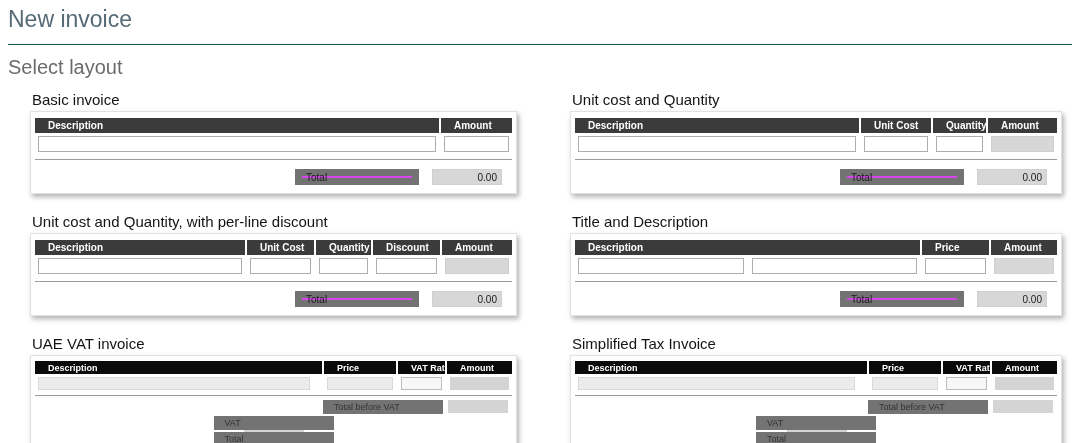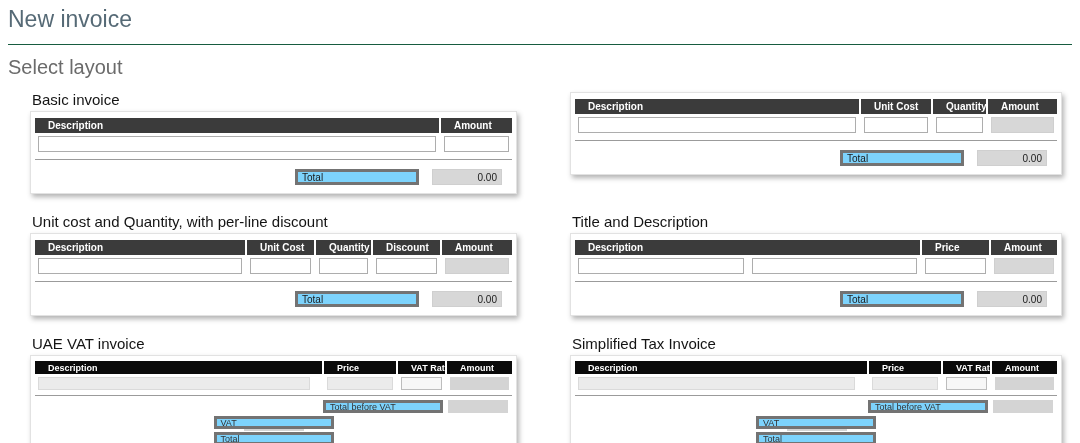--- a/index.html
+++ b/index.html
@@ -38,21 +38,21 @@
   .line-row { display: flex; gap: 2px; margin-top: 2px; height: 18px; }
   .cell { padding: 0 3px; display: flex; align-items: center; }
   .inp { width: 100%; height: 16px; background: #fff; border: 1px solid #adadad; }
   .inp.ro { background: #d7d7d7; border-color: #cfcfcf; }
 
   .card-div { border: none; border-top: 1px solid #9b9b9b; margin: 6px 0 0 0; }
 
   .total-row { display: flex; align-items: center; margin-top: 9px; height: 16px; }
   .spacer { flex: 1; }
   .total-field {
-    width: 124px; height: 16px; background: #7dd3fc; border: 3px solid #737373;
+    width: 124px; height: 16px; background: #d946ef; border: 7px solid #737373;
     font-size: 10px; color: #1a1a1a; display: flex; align-items: center; padding-left: 4px;
   }
   .total-amt {
     width: 70px; height: 16px; margin-left: 13px; margin-right: 10px;
     background: #d7d7d7; border: 1px solid #cfcfcf;
     font-size: 10px; color: #1a1a1a;
     display: flex; align-items: center; justify-content: flex-end; padding-right: 4px;
   }
 
   
@@ -97,20 +97,21 @@
       <hr class="card-div">
       <div class="total-row">
         <div class="spacer"></div>
         <div class="total-field">Total</div>
         <div class="total-amt">0.00</div>
       </div>
     </div>
   </div>
 
   <div class="layout-block">
+    <div class="layout-name">Unit cost and Quantity</div>
     <div class="card">
       <div class="hdr-row">
         <div class="hcell" style="flex:1">Description</div>
         <div class="hcell" style="width:70px">Unit Cost</div>
         <div class="hcell" style="width:53px">Quantity</div>
         <div class="hcell" style="width:69px">Amount</div>
       </div>
       <div class="line-row">
         <div class="cell" style="flex:1">
             <div class="inp"></div>

